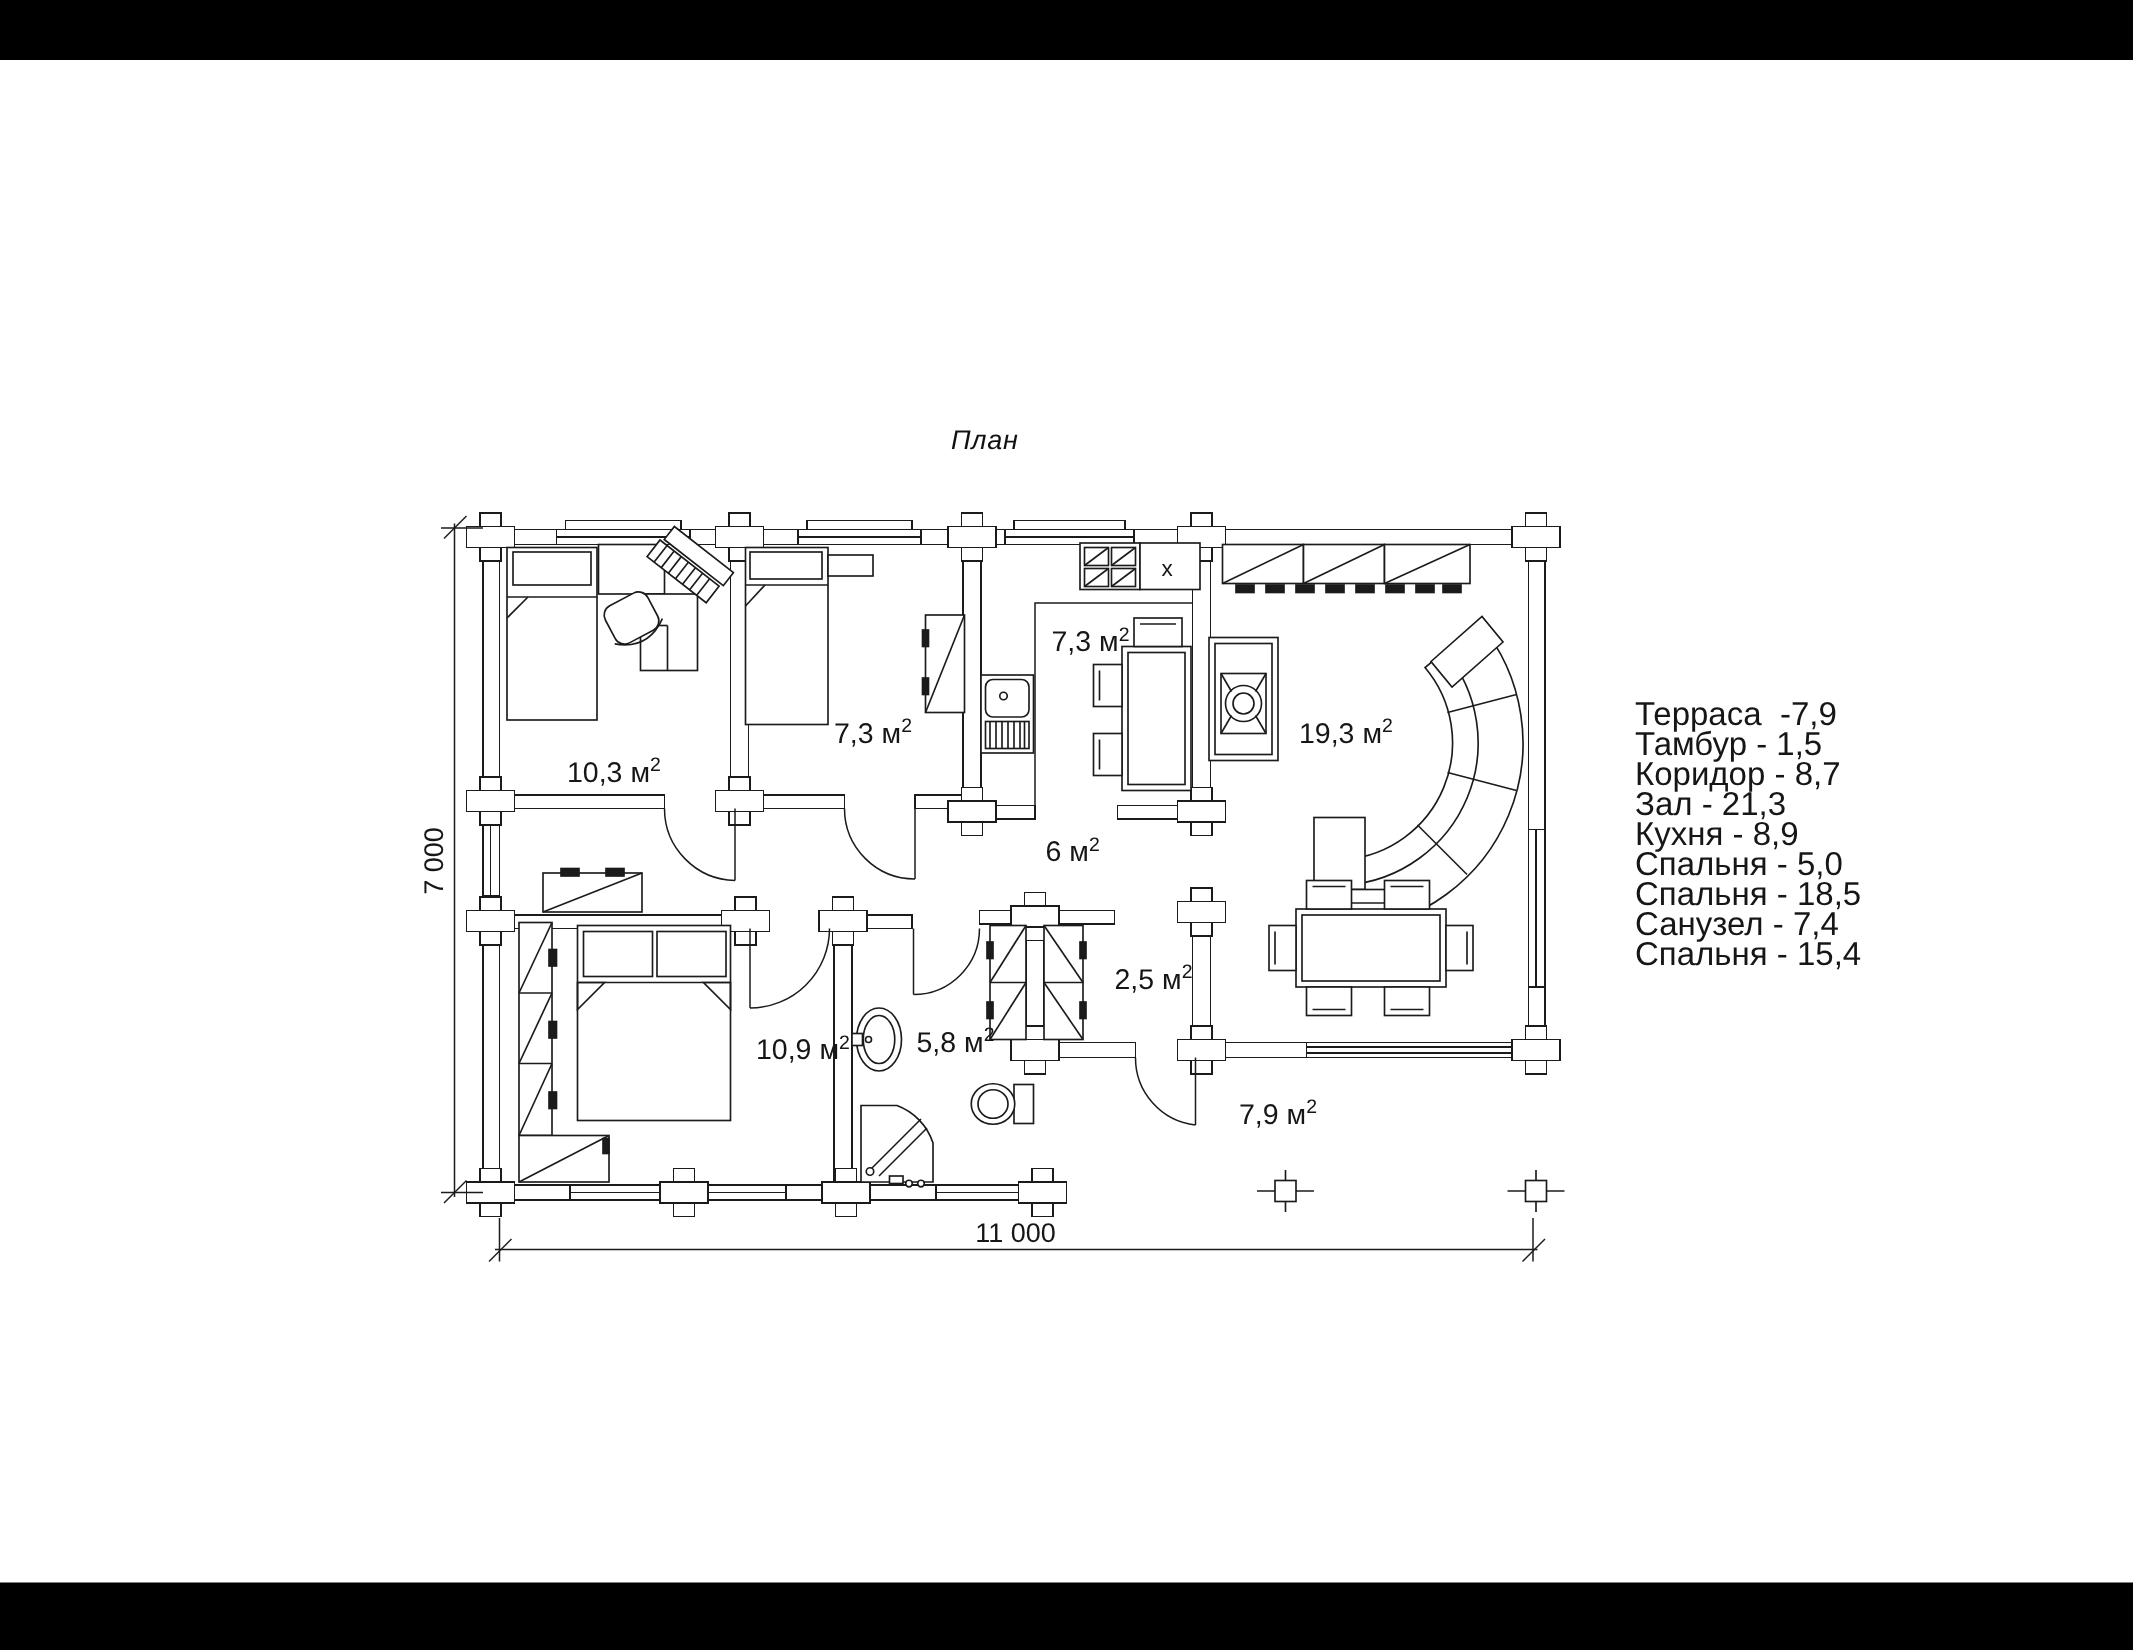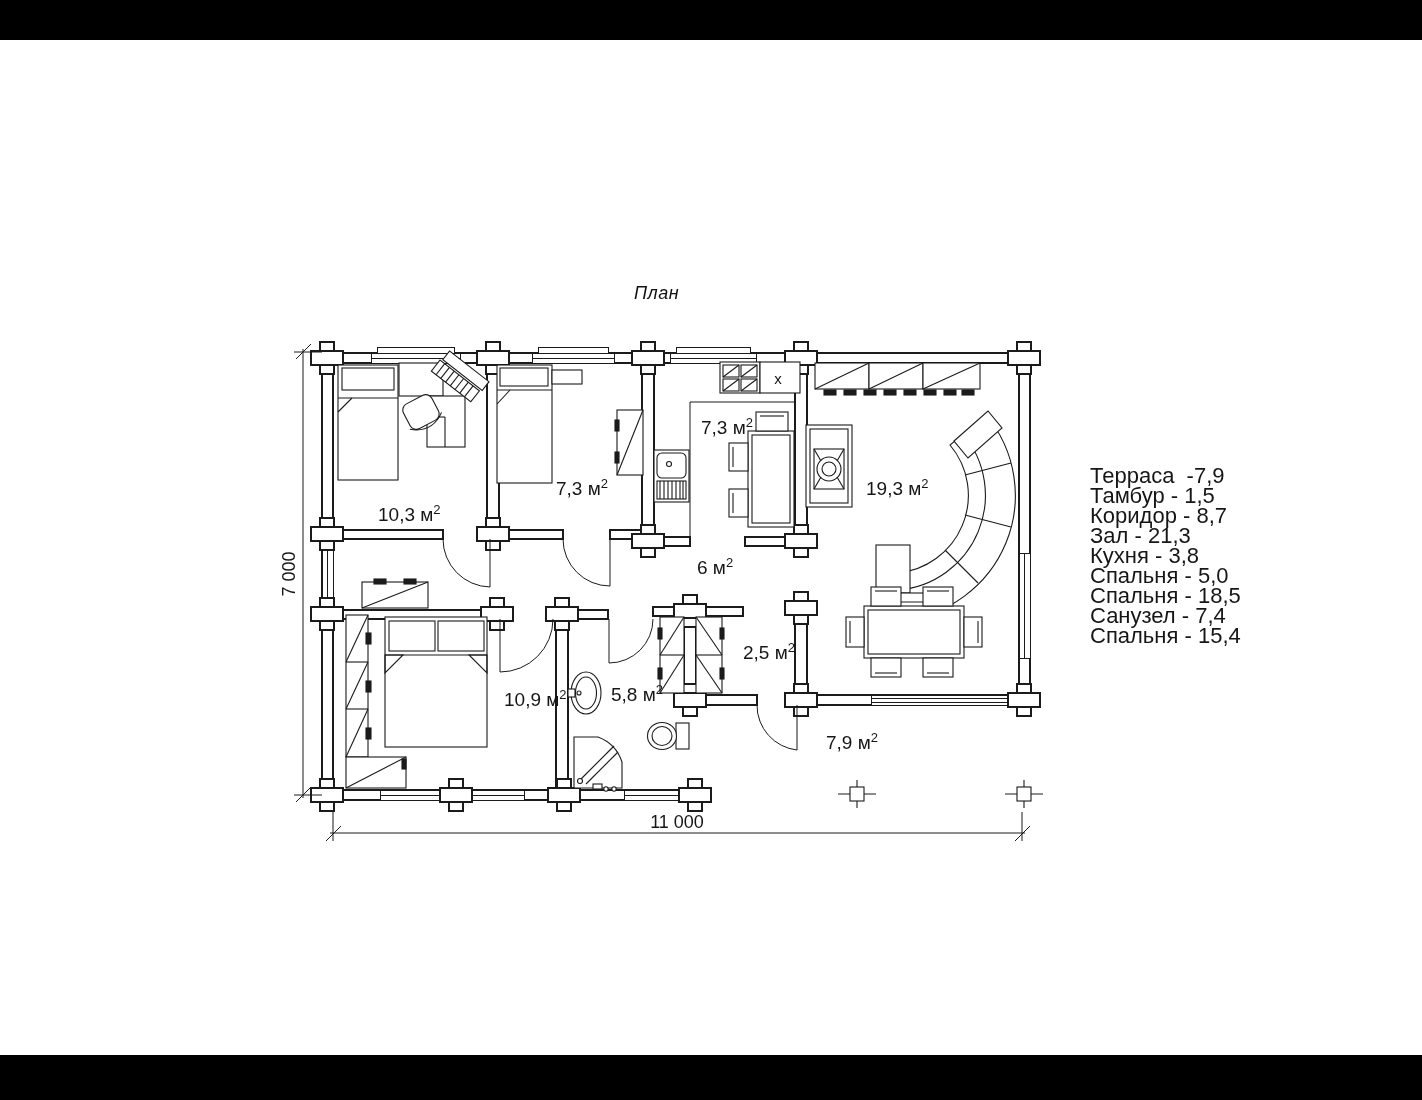--- a/index.html
+++ b/index.html
@@ -25,21 +25,21 @@
   <div id="bar-top" class="letterbox"></div>
   <div id="bar-bottom" class="letterbox"></div>
 
   <div id="plan-title">План</div>
 
   <div id="legend">
       <div class="legend-line">Терраса  -7,9</div>
       <div class="legend-line">Тамбур - 1,5</div>
       <div class="legend-line">Коридор - 8,7</div>
       <div class="legend-line">Зал - 21,3</div>
-      <div class="legend-line">Кухня - 3,8</div>
+      <div class="legend-line">Кухня - 8,9</div>
       <div class="legend-line">Спальня - 5,0</div>
       <div class="legend-line">Спальня - 18,5</div>
       <div class="legend-line">Санузел - 7,4</div>
       <div class="legend-line">Спальня - 15,4</div>
     </div>
 
   <svg width="1422" height="1100" viewBox="0 0 1422 1100">
 
     <g fill="#ffffff" stroke="#1b1b1b" stroke-width="1.2" shape-rendering="crispEdges">
 

